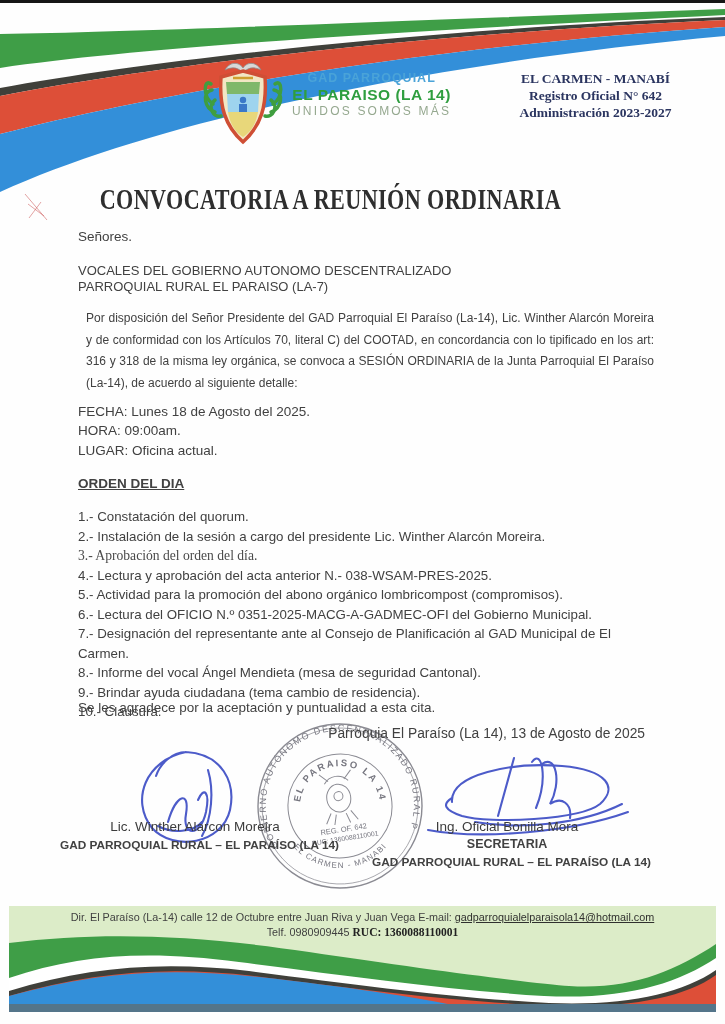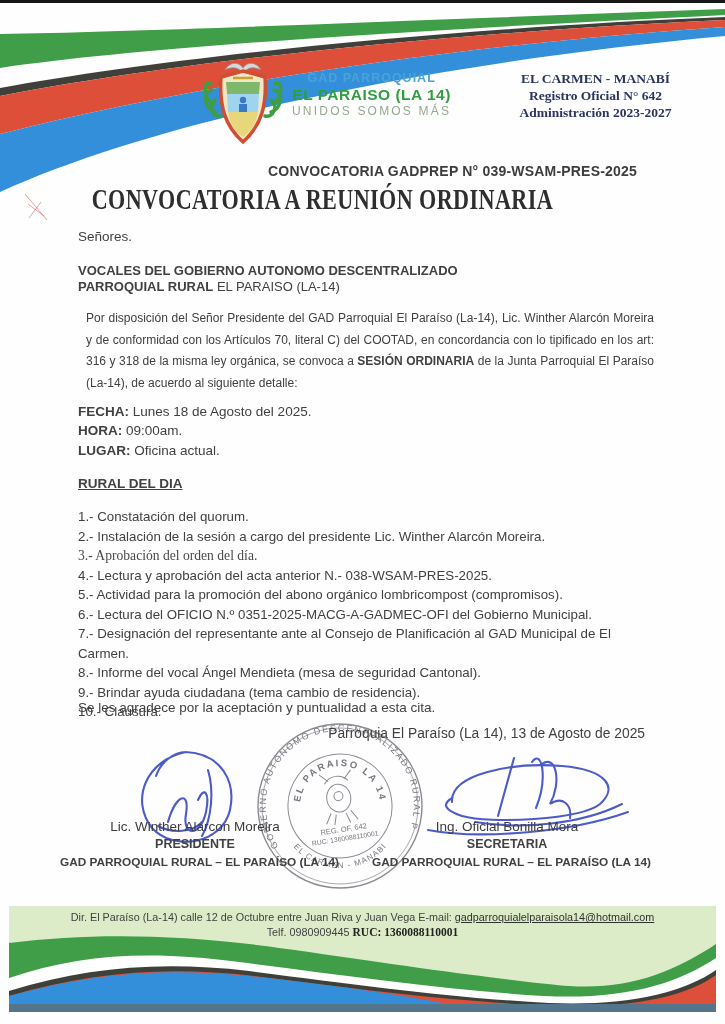--- a/index.html
+++ b/index.html
@@ -12,26 +12,26 @@
   #logo-text{top:72px;left:292px;text-align:center;line-height:1.1;}
   .logo-l1{color:#4aa3d8;font-weight:bold;font-size:12.5px;letter-spacing:1px;}
   .logo-l2{color:#2f9e3f;font-weight:bold;font-size:15.5px;letter-spacing:.5px;}
   .logo-l3{color:#95a88f;font-size:12px;letter-spacing:2.2px;margin-top:2px;}
   #hdr-right{top:70px;left:488px;width:215px;text-align:center;
              font-family:"Liberation Serif",serif;font-weight:bold;font-size:13.5px;
              color:#2b3560;line-height:17px;}
   
   #ref-line{top:163px;left:180px;width:545px;text-align:center;font-weight:bold;
             font-size:14px;color:#3d3d3d;letter-spacing:.2px;}
-  #doc-title{top:184px;left:8px;width:629px;text-align:center;}
+  #doc-title{top:184px;left:16px;width:629px;text-align:center;}
   #doc-title span{display:inline-block;font-family:"Liberation Serif",serif;font-weight:bold;
             font-size:27px;color:#2e2e2e;transform:scaleX(.82) scaleY(1.08);letter-spacing:.5px;}
   #salutation{top:229px;left:78px;font-size:13.5px;}
   #addressee{top:263px;left:78px;font-size:13px;line-height:15.5px;}
-  .b{font-weight:bold;}
+  .b{font-weight:normal;}
   #body-par{top:308px;left:78px;width:568px;font-size:12px;line-height:21.5px;
             text-align:justify;margin-left:8px;}
   #details{top:402px;left:78px;font-size:13.5px;line-height:19.3px;}
   #agenda-title{top:476px;left:78px;font-size:13.5px;font-weight:bold;text-decoration:underline;}
   #agenda-list{top:507px;left:78px;font-size:13.3px;line-height:19.5px;width:580px;}
   .agenda-item.serif{font-family:"Liberation Serif",serif;font-size:13.6px;color:#4a4a4a;}
   #closing{top:700px;left:78px;font-size:13.5px;}
   #date-line{top:726px;left:245px;width:400px;text-align:right;font-size:13.8px;z-index:6;}
   
   .sig-block{text-align:center;z-index:6;}
@@ -85,41 +85,40 @@
     <div class="logo-l2">EL PARAISO (LA 14)</div>
     <div class="logo-l3">UNIDOS SOMOS MÁS</div>
   </div>
 
   <div class="abs" id="hdr-right">
     <div>EL CARMEN - MANABÍ</div>
     <div>Registro Oficial N° 642</div>
     <div>Administración 2023-2027</div>
   </div>
 
-  <div class="abs" id="ref-line">CONVOCATORIA GADPREP N° 039-WSAM-PRES-2025</div>
   <div class="abs" id="doc-title">
     <span>CONVOCATORIA A REUNIÓN ORDINARIA</span>
   </div>
 
   <div class="abs" id="salutation">Señores.</div>
 
   <div class="abs" id="addressee">
     <div class="b">VOCALES DEL GOBIERNO AUTONOMO DESCENTRALIZADO</div>
-    <div><span class="b">PARROQUIAL RURAL</span><span> EL PARAISO (LA-14)</span></div>
+    <div><span class="b">PARROQUIAL RURAL</span><span> EL PARAISO (LA-7)</span></div>
   </div>
 
   <div class="abs" id="body-par"><span>Por disposición del Señor Presidente del GAD Parroquial El Paraíso (La-14), Lic. Winther Alarcón Moreira y de conformidad con los Artículos 70, literal C) del COOTAD, en concordancia con lo tipificado en los art: 316 y 318 de la misma ley orgánica, se convoca a </span><span class="b">SESIÓN ORDINARIA</span><span> de la Junta Parroquial El Paraíso (La-14), de acuerdo al siguiente detalle:</span></div>
 
   <div class="abs" id="details">
       <div class="detail-row"><span class="b">FECHA:</span><span> Lunes 18 de Agosto del 2025.</span></div>
       <div class="detail-row"><span class="b">HORA:</span><span> 09:00am.</span></div>
       <div class="detail-row"><span class="b">LUGAR:</span><span> Oficina actual.</span></div>
     </div>
 
-  <div class="abs" id="agenda-title">RURAL DEL DIA</div>
+  <div class="abs" id="agenda-title">ORDEN DEL DIA</div>
   <div class="abs" id="agenda-list">
       <div class="agenda-item">1.- Constatación del quorum.</div>
       <div class="agenda-item">2.- Instalación de la sesión a cargo del presidente Lic. Winther Alarcón Moreira.</div>
       <div class="agenda-item serif">3.- Aprobación del orden del día.</div>
       <div class="agenda-item">4.- Lectura y aprobación del acta anterior N.- 038-WSAM-PRES-2025.</div>
       <div class="agenda-item">5.- Actividad para la promoción del abono orgánico lombricompost (compromisos).</div>
       <div class="agenda-item">6.- Lectura del OFICIO N.º 0351-2025-MACG-A-GADMEC-OFI  del Gobierno Municipal.</div>
       <div class="agenda-item">7.- Designación del representante ante al Consejo de Planificación al GAD Municipal de El Carmen.</div>
       <div class="agenda-item">8.- Informe del vocal Ángel Mendieta (mesa de seguridad Cantonal).</div>
       <div class="agenda-item">9.- Brindar ayuda ciudadana (tema cambio de residencia).</div>
@@ -176,21 +175,20 @@
       <path d="M94,16 L78,74"></path>
       <path d="M112,20 C122,6 128,36 116,66"></path>
       <path d="M122,22 C136,12 142,40 130,62 C142,54 152,62 150,76"></path>
       <path d="M8,88 C62,98 152,90 208,70"></path>
       <path d="M55,80 C102,88 162,82 202,62"></path>
     </g>
   </svg>
 
   <div class="abs sig-block" id="sig-left-labels">
     <div class="sig-name">Lic. Winther Alarcon Moreira</div>
-    <div class="sig-role">PRESIDENTE</div>
     <div class="sig-org">GAD PARROQUIAL RURAL – EL PARAÍSO (LA 14)</div>
   </div>
   <div class="abs sig-block" id="sig-right-labels">
     <div class="sig-name">Ing. Oficial Bonilla Mora</div>
     <div class="sig-role">SECRETARIA</div>
     <div class="sig-org">GAD PARROQUIAL RURAL – EL PARAÍSO (LA 14)</div>
   </div>
 
   <div class="abs" id="footer">
     <div id="footer-text">

